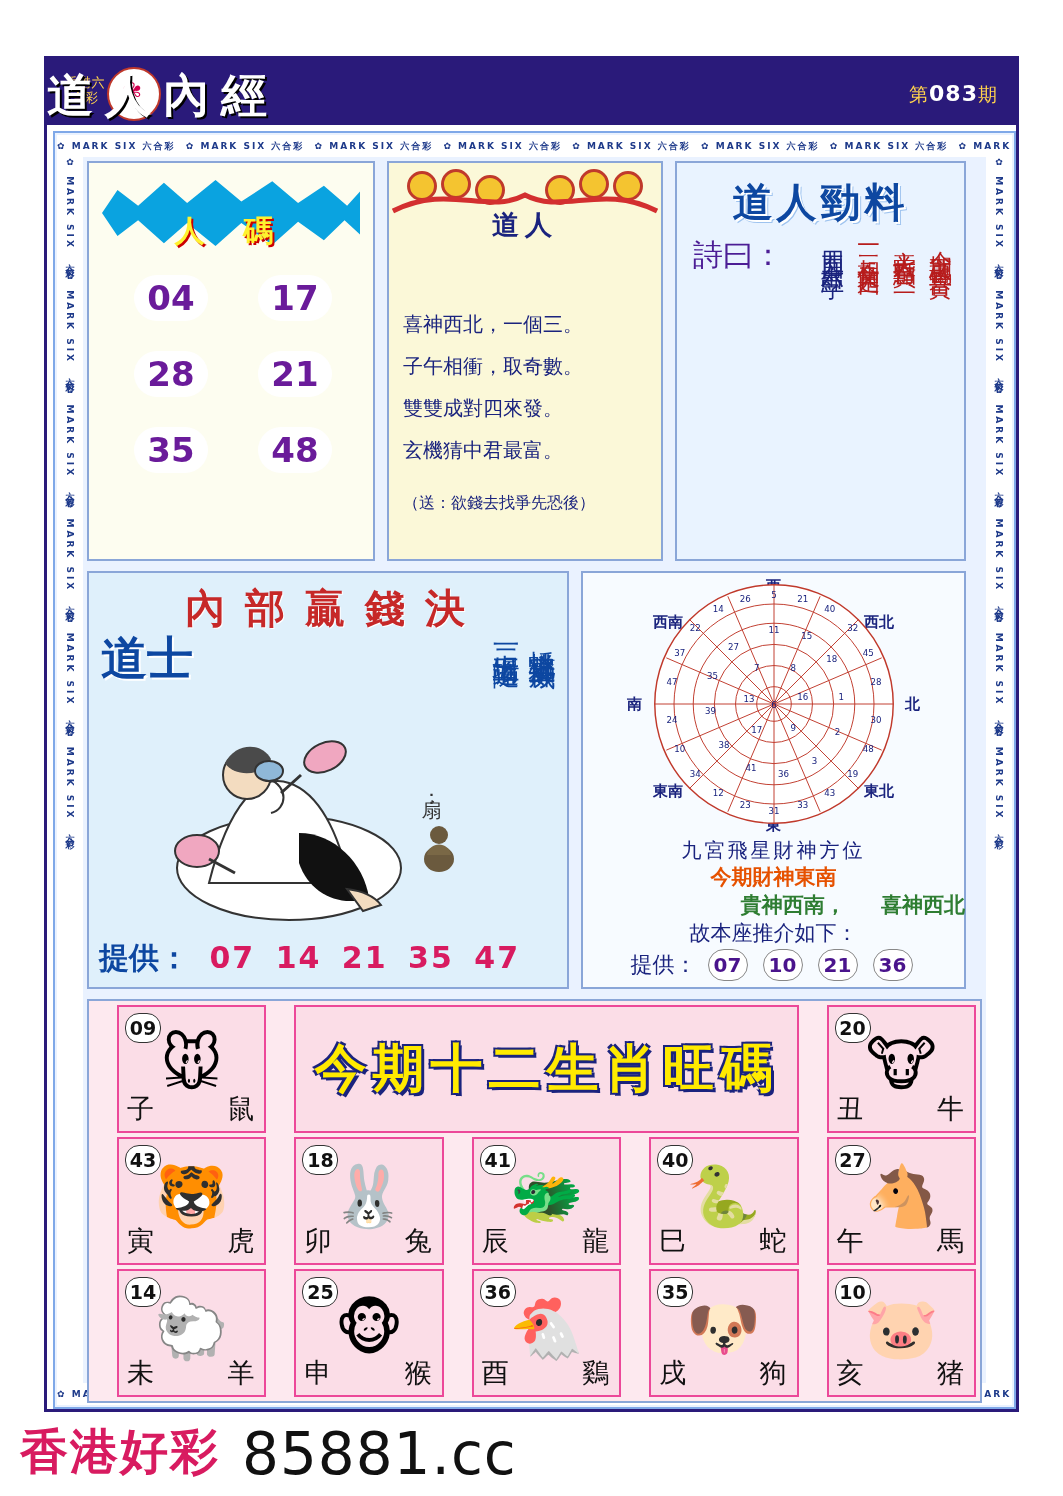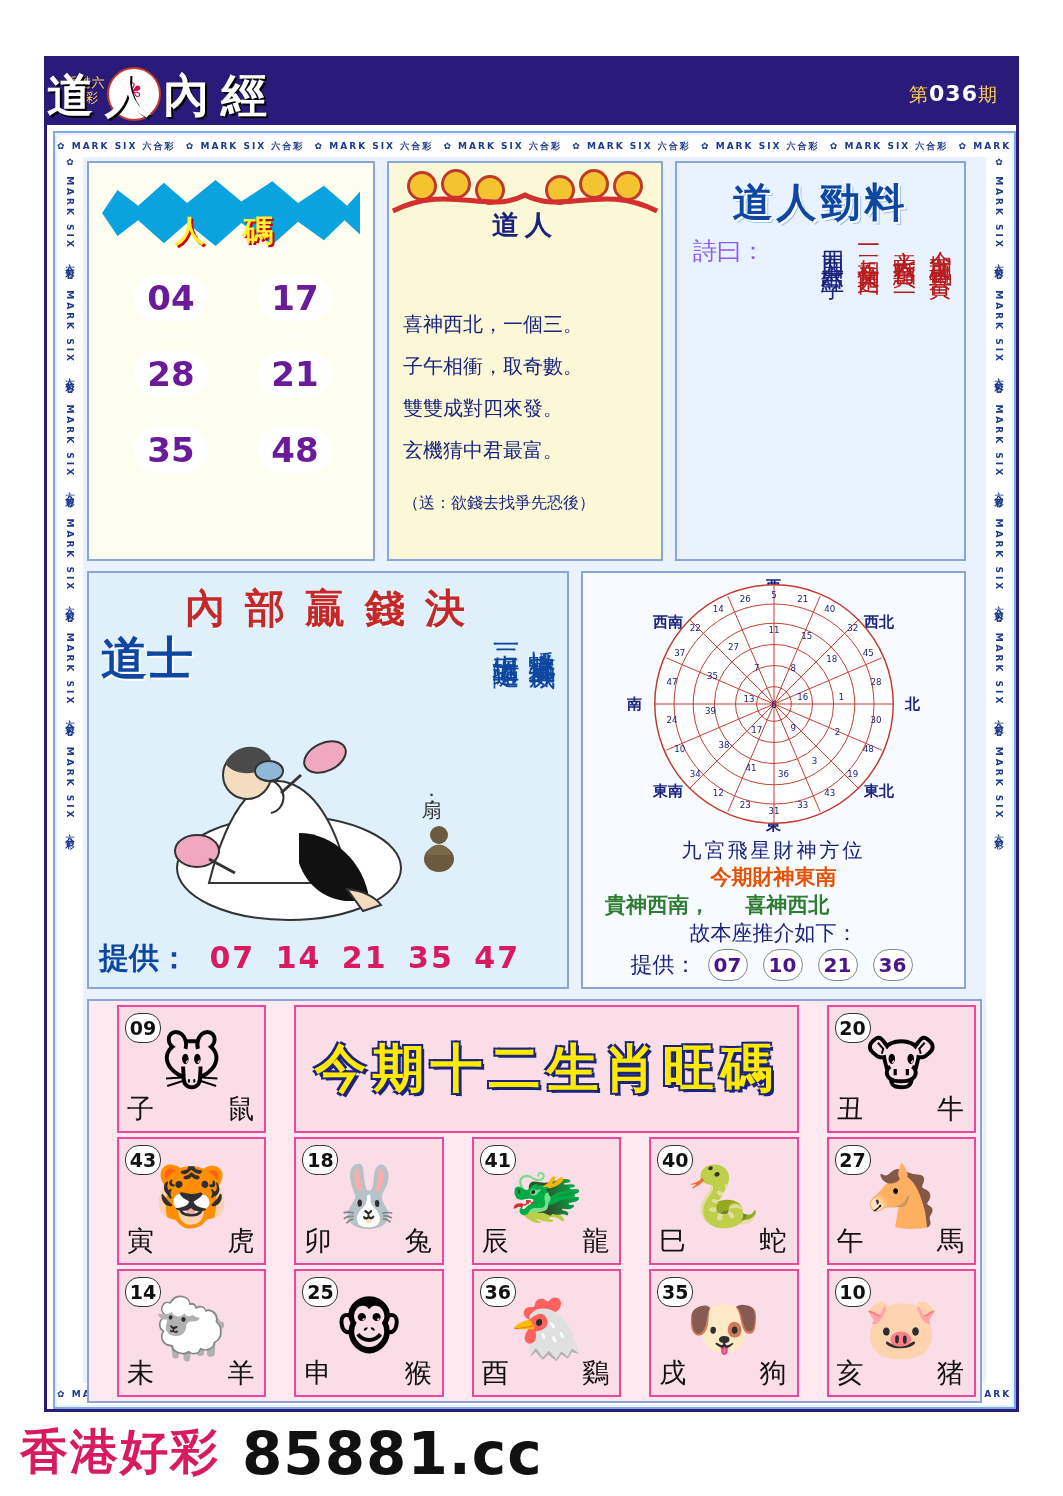--- a/index.html
+++ b/index.html
@@ -47,21 +47,21 @@
   .coins{position:relative;height:62px;}
   .coin{position:absolute;width:30px;height:30px;border-radius:50%;background:#f4c430;border:3px solid #c0392b;box-sizing:border-box;}
   .ribbon{position:absolute;left:0;top:18px;width:100%;height:36px;}
   .mid-t1{position:absolute;left:0;top:44px;width:100%;text-align:center;font-size:27px;font-weight:bold;color:#1a237e;letter-spacing:6px;}
   .mid-t2{position:absolute;left:0;top:78px;width:100%;text-align:center;font-size:33px;font-weight:bold;color:#e53935;letter-spacing:4px;text-shadow:1px 1px 0 #ffeb3b;}
   .mid-lines{position:absolute;left:14px;top:140px;width:248px;color:#1a237e;font-size:20px;line-height:42px;}
   .mid-note{position:absolute;left:14px;top:330px;width:252px;color:#1a237e;font-size:16px;}
 
   .b-right{left:588px;top:0;width:291px;height:400px;background:#e9f3ff;border:2px solid #8aa6d8;}
   .r-title{position:absolute;left:0;top:12px;width:100%;text-align:center;font-size:40px;font-weight:bold;color:#0d47a1;letter-spacing:4px;text-shadow:2px 2px 0 #fff,3px 3px 0 #9ec3ef;}
-  .r-sub{position:absolute;left:16px;top:72px;font-size:24px;color:#8b5cf6;}
+  .r-sub{position:absolute;left:16px;top:72px;font-size:30px;color:#4c1d95;}
   .r-verse{position:absolute;right:8px;top:70px;width:258px;height:310px;display:flex;flex-direction:row-reverse;justify-content:flex-start;gap:6px;}
   .vcol{writing-mode:vertical-rl;text-orientation:upright;font-size:23px;line-height:30px;color:#b71c1c;letter-spacing:4px;}
   .vcol.blue{color:#1a237e;}
 
   
   .row2{position:relative;margin-top:10px;height:418px;}
   .b2-left{left:0;top:0;width:482px;height:418px;background:#dff0fb;border:2px solid #8aa6d8;}
   .hdr-red{position:absolute;left:96px;top:8px;font-size:40px;font-weight:bold;color:#c62828;letter-spacing:20px;text-shadow:1px 1px 0 #fff;}
   .daoshi{position:absolute;left:12px;top:58px;font-size:46px;font-weight:bold;color:#0d47a1;line-height:54px;text-shadow:2px 2px 0 #fff;}
   .v-right{position:absolute;right:8px;top:56px;display:flex;flex-direction:row-reverse;gap:2px;}
@@ -69,57 +69,57 @@
   .fan{position:absolute;left:330px;top:210px;writing-mode:vertical-rl;text-orientation:upright;font-size:20px;color:#333;}
   .monk{position:absolute;left:60px;top:110px;width:280px;height:250px;}
   .supply{position:absolute;left:10px;bottom:8px;font-size:30px;font-weight:bold;color:#0d47a1;}
   .supply .n{color:#d81b60;margin-left:10px;letter-spacing:2px;}
 
   .b2-right{left:494px;top:0;width:385px;height:418px;background:#f7fbff;border:2px solid #8aa6d8;}
   .wheel-wrap{position:absolute;left:0;top:4px;width:100%;height:258px;}
   .w-label{position:absolute;font-size:15px;color:#1a237e;font-weight:bold;}
   .txt-c1{position:absolute;left:0;top:264px;width:100%;text-align:center;font-size:20px;color:#1a237e;letter-spacing:3px;}
   .txt-c2{position:absolute;left:0;top:290px;width:100%;text-align:center;font-size:21px;color:#e65100;font-weight:bold;}
-  .txt-c3{position:absolute;left:8px;top:318px;width:100%;text-align:left;font-size:21px;color:#2e7d32;font-weight:bold;}
+  .txt-c3{position:absolute;left:0;top:318px;width:100%;text-align:right;font-size:21px;color:#2e7d32;font-weight:bold;padding-left:15px;}
   .txt-c3 span{margin:0 14px;}
   .txt-c4{position:absolute;left:0;top:346px;width:100%;text-align:center;font-size:21px;color:#1a237e;}
   .txt-c5{position:absolute;left:0;top:376px;width:100%;text-align:center;font-size:22px;color:#1a237e;}
   .mini-ball{display:inline-block;min-width:38px;height:30px;line-height:30px;border:1px solid #888;border-radius:16px;background:#fff;color:#4a148c;font-weight:bold;margin:0 4px;font-size:20px;}
 
   
   .row3{position:relative;margin-top:10px;height:404px;border:2px solid #8aa6d8;background:#fde9ef;box-sizing:border-box;}
   .zgrid{position:absolute;left:4px;top:4px;right:4px;bottom:4px;display:grid;grid-template-columns:repeat(5,1fr);grid-template-rows:repeat(3,1fr);gap:4px;}
   .zcell{position:relative;border:2px solid #ec4899;background:#fbdde7;box-sizing:border-box;overflow:hidden;margin-left:24px;}
   .zcell.wide{grid-column:span 3;background:#fbdde7;}
   .zcell .znum{position:absolute;left:6px;top:6px;min-width:34px;height:28px;line-height:28px;text-align:center;border:1px solid #333;border-radius:14px;background:#fff;font-size:19px;font-weight:bold;color:#111;}
   .zcell .zstem{position:absolute;left:8px;bottom:4px;font-size:27px;color:#111;}
   .zcell .zname{position:absolute;right:10px;bottom:4px;font-size:27px;color:#111;}
   .zcell .zani{position:absolute;left:50%;top:46%;transform:translate(-50%,-50%);font-size:60px;line-height:60px;}
   .big-title{position:absolute;left:0;top:0;width:100%;height:100%;display:flex;align-items:center;justify-content:center;font-size:52px;font-weight:bold;color:#ffea00;letter-spacing:6px;text-shadow:3px 3px 0 #1a237e,-2px -2px 0 #1a237e,2px -2px 0 #1a237e,-2px 2px 0 #1a237e;}
 
   
   .footer{position:absolute;left:20px;bottom:8px;display:flex;}
   .foot-cn{font-size:48px;font-weight:bold;color:#d81b60;letter-spacing:2px;}
-  .foot-url{font-size:58px;font-weight:bold;color:#111;margin-left:22px;letter-spacing:1px;}
+  .foot-url{font-size:58px;font-weight:normal;color:#111;margin-left:22px;letter-spacing:1px;}
 </style>
 </head>
 <body>
 
 <div class="page">
   <div class="outer">
 
     <div class="header">
       <div class="logo">
         <div class="txt">香港六合彩</div>
         <div class="circ"></div>
         <div class="petal">✾</div>
       </div>
       <div class="header-title">道人內經</div>
       <div class="issue">
-        <span>第</span><b>036</b><span>期</span>
+        <span>第</span><b>083</b><span>期</span>
       </div>
     </div>
 
     <div class="body-area">
       <div class="strip strip-top">
         <span>✿ MARK SIX 六合彩 &nbsp;✿ MARK SIX 六合彩 &nbsp;✿ MARK SIX 六合彩 &nbsp;✿ MARK SIX 六合彩 &nbsp;✿ MARK SIX 六合彩 &nbsp;✿ MARK SIX 六合彩 &nbsp;✿ MARK SIX 六合彩 &nbsp;✿ MARK SIX 六合彩</span>
       </div>
       <div class="strip strip-bottom">
         <span>✿ MARK SIX 六合彩 &nbsp;✿ MARK SIX 六合彩 &nbsp;✿ MARK SIX 六合彩 &nbsp;✿ MARK SIX 六合彩 &nbsp;✿ MARK SIX 六合彩 &nbsp;✿ MARK SIX 六合彩 &nbsp;✿ MARK SIX 六合彩 &nbsp;✿ MARK SIX 六合彩</span>
       </div>

